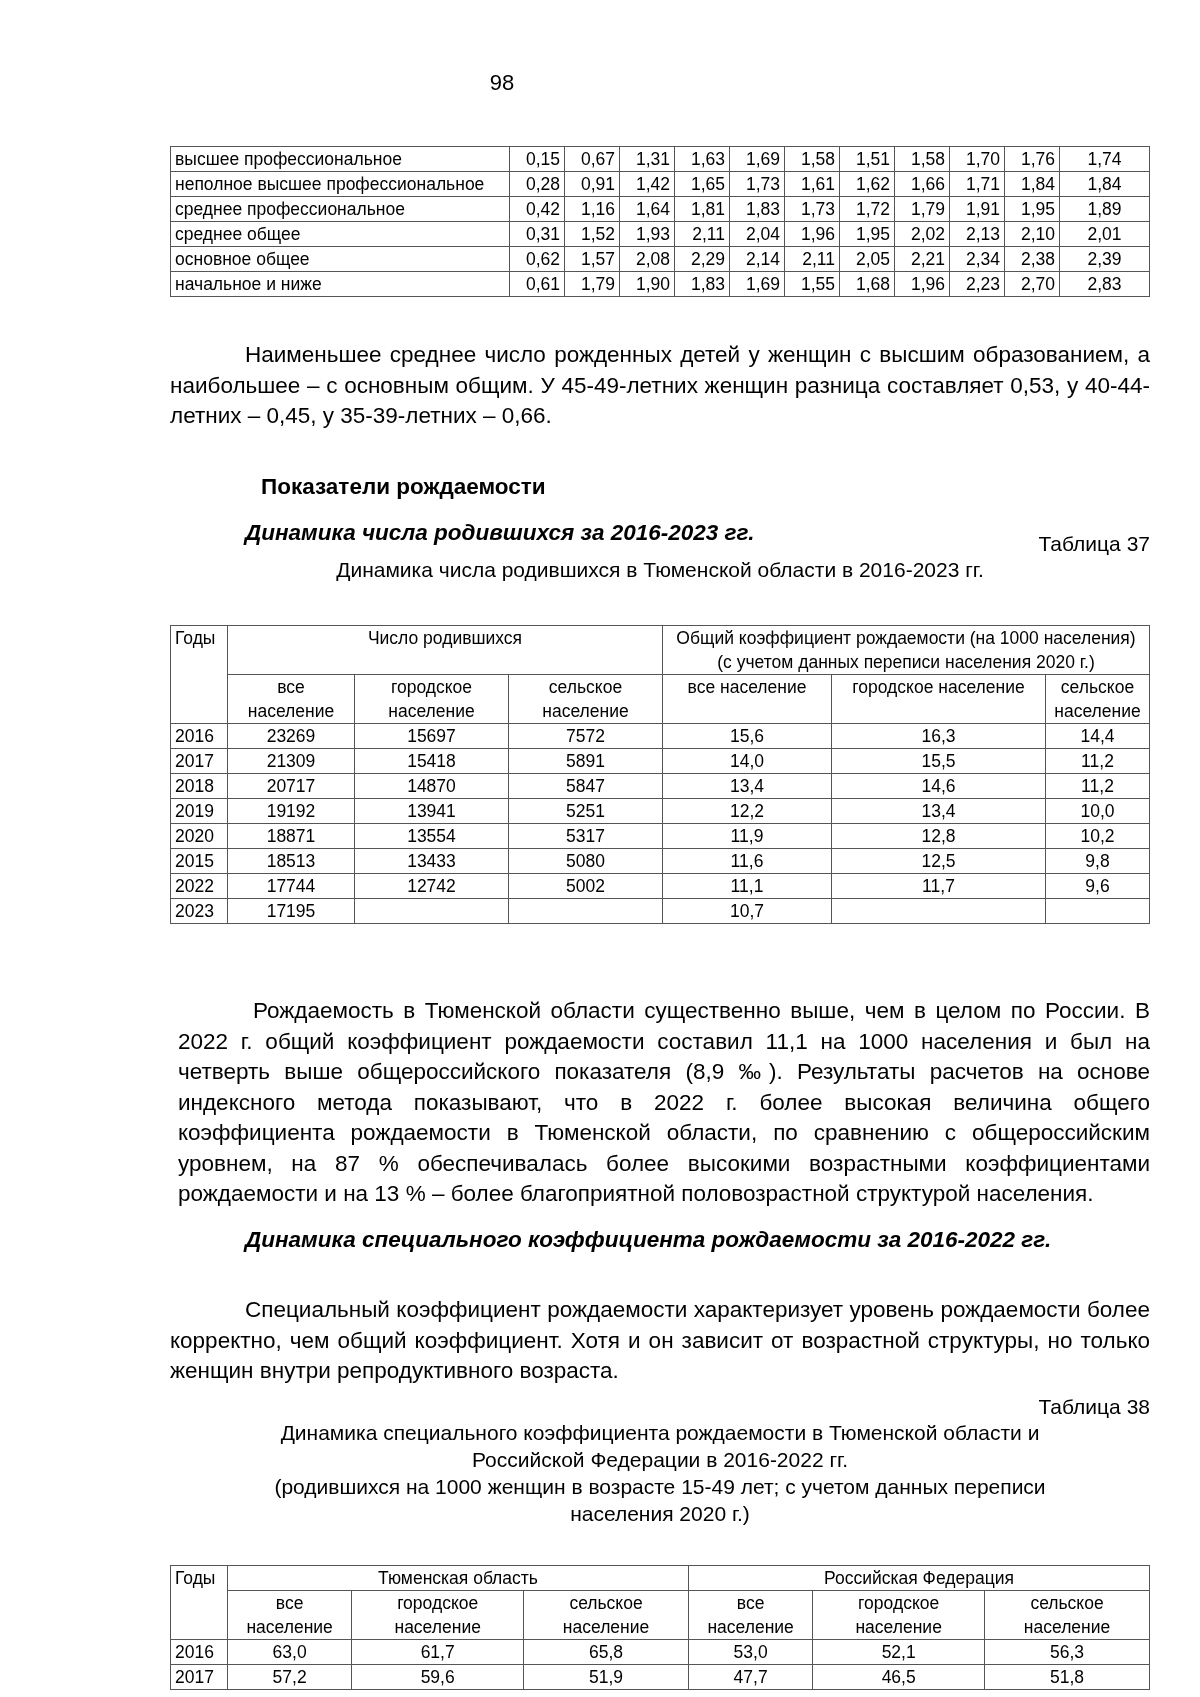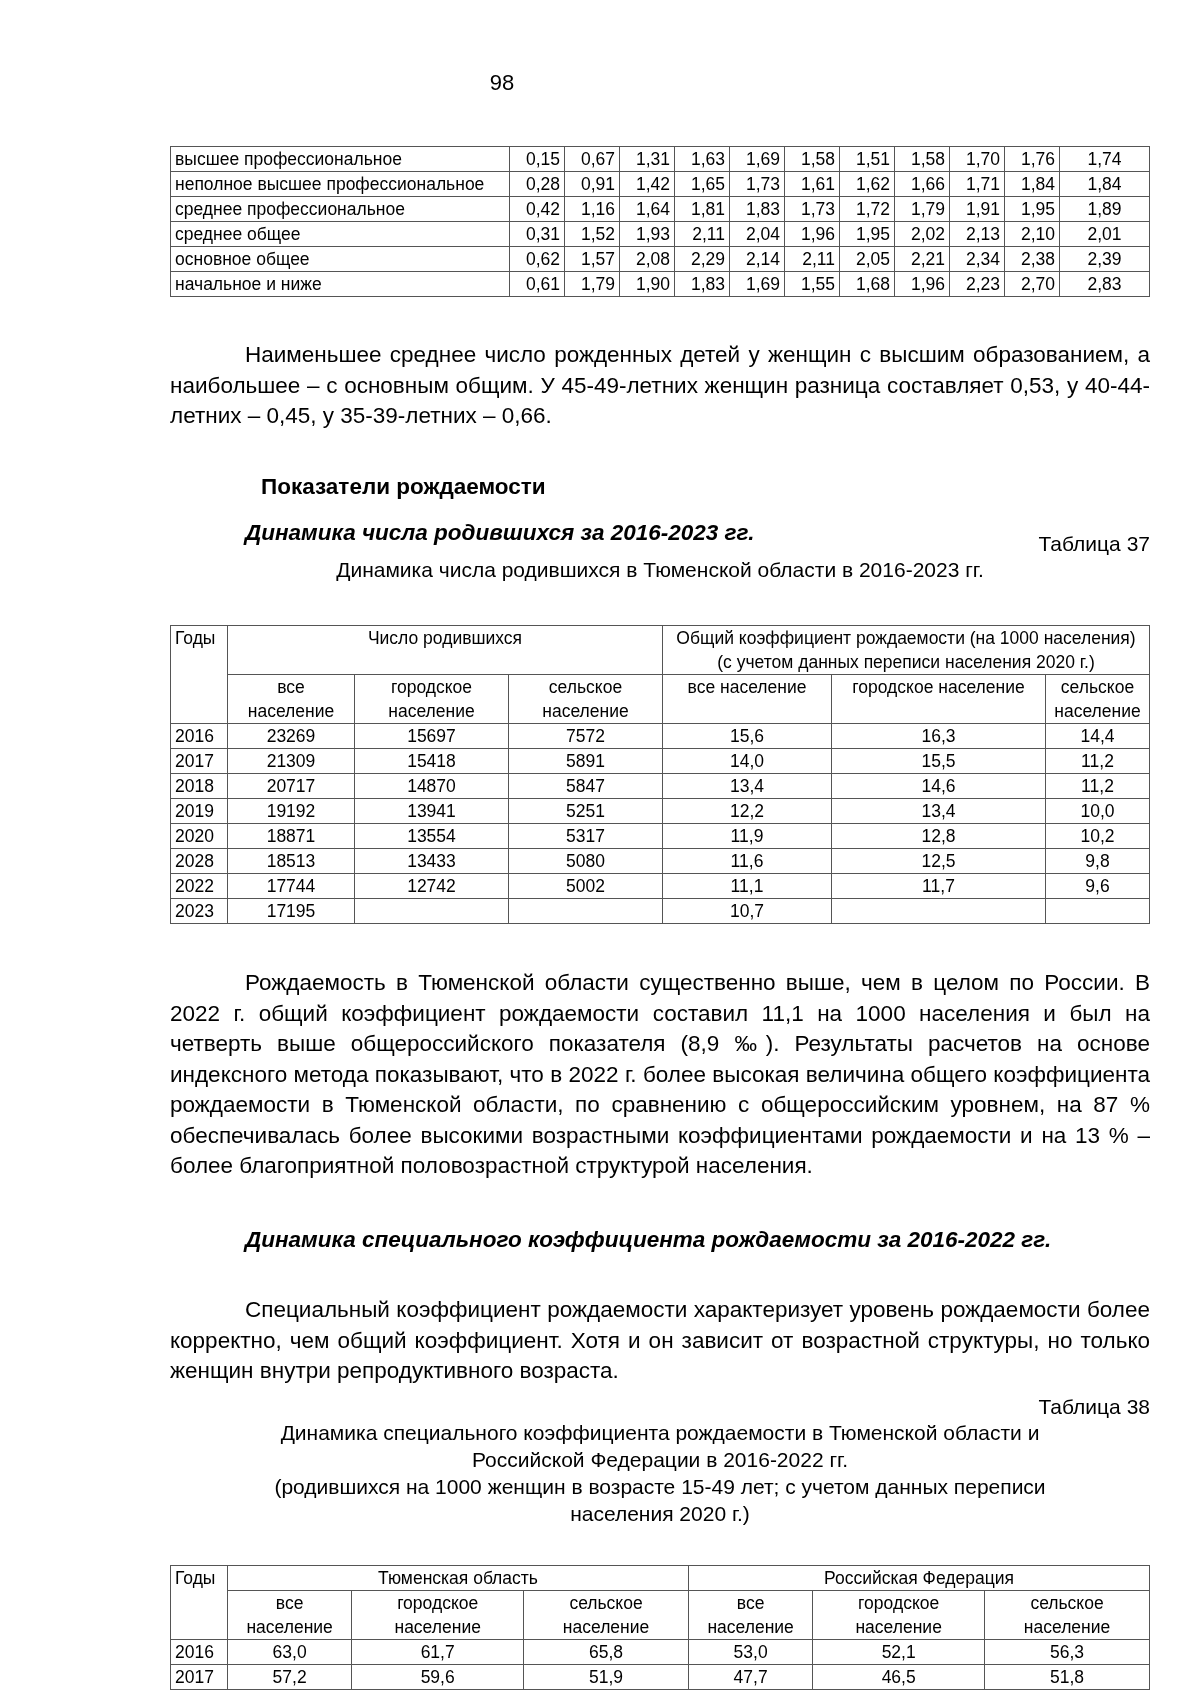--- a/index.html
+++ b/index.html
@@ -196,21 +196,21 @@
           <tr>
             <td class="yr">2020</td>
             <td>18871</td>
             <td>13554</td>
             <td>5317</td>
             <td>11,9</td>
             <td>12,8</td>
             <td>10,2</td>
           </tr>
           <tr>
-            <td class="yr">2028</td>
+            <td class="yr">2015</td>
             <td>18513</td>
             <td>13433</td>
             <td>5080</td>
             <td>11,6</td>
             <td>12,5</td>
             <td>9,8</td>
           </tr>
           <tr>
             <td class="yr">2022</td>
             <td>17744</td>
@@ -226,21 +226,21 @@
             <td></td>
             <td></td>
             <td>10,7</td>
             <td></td>
             <td></td>
           </tr>
         </tbody>
     </table>
   </div>
 
-  <div class="abs" style="top:968px;">
+  <div class="abs" style="top:996px;margin-left:8px;">
     <p class="para"><span class="indent"></span><span>Рождаемость в Тюменской области существенно выше, чем в целом по России. В 2022 г. общий коэффициент рождаемости составил 11,1 на 1000 населения и был на четверть выше общероссийского показателя (8,9 ‰). Результаты расчетов на основе индексного метода показывают, что в 2022 г. более высокая величина общего коэффициента рождаемости в Тюменской области, по сравнению с общероссийским уровнем, на 87 % обеспечивалась более высокими возрастными коэффициентами рождаемости и на 13 % – более благоприятной половозрастной структурой населения.</span></p>
   </div>
 
   <div class="abs" style="top:1225px;">
     <p class="para" style="font-weight:bold;font-style:italic;"><span class="indent"></span><span>Динамика специального коэффициента рождаемости за 2016-2022 гг.</span></p>
   </div>
 
   <div class="abs" style="top:1295px;">
     <p class="para"><span class="indent"></span><span>Специальный коэффициент рождаемости характеризует уровень рождаемости более корректно, чем общий коэффициент. Хотя и он зависит от возрастной структуры, но только женщин внутри репродуктивного возраста.</span></p>
   </div>

